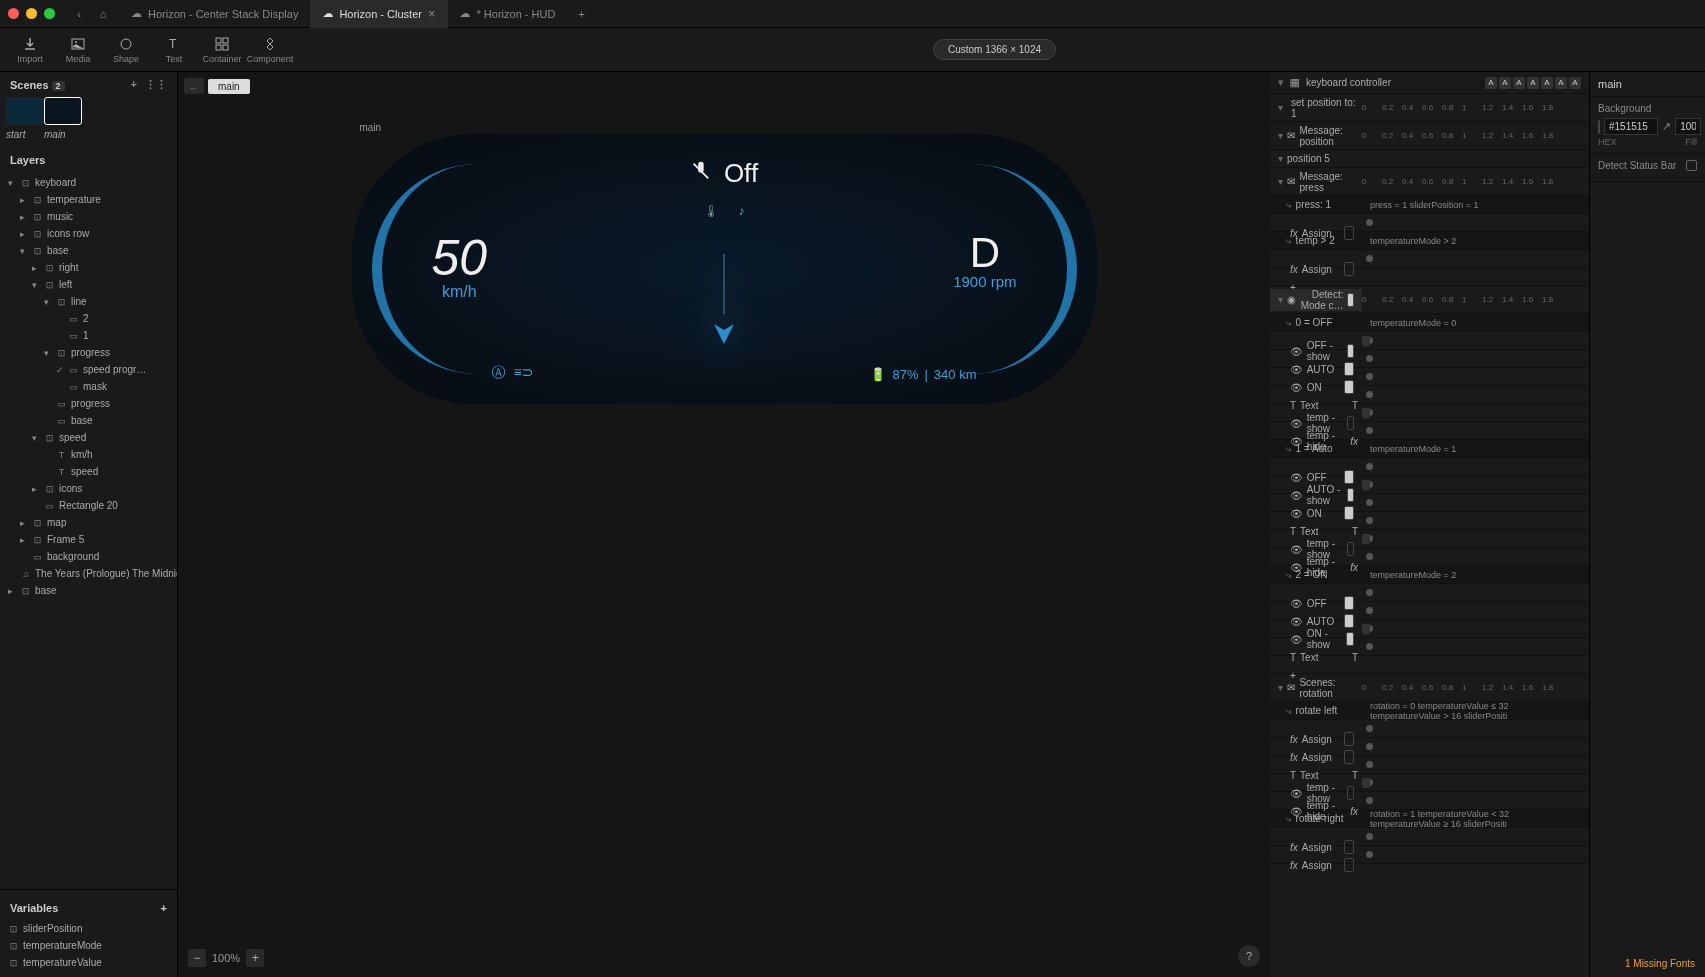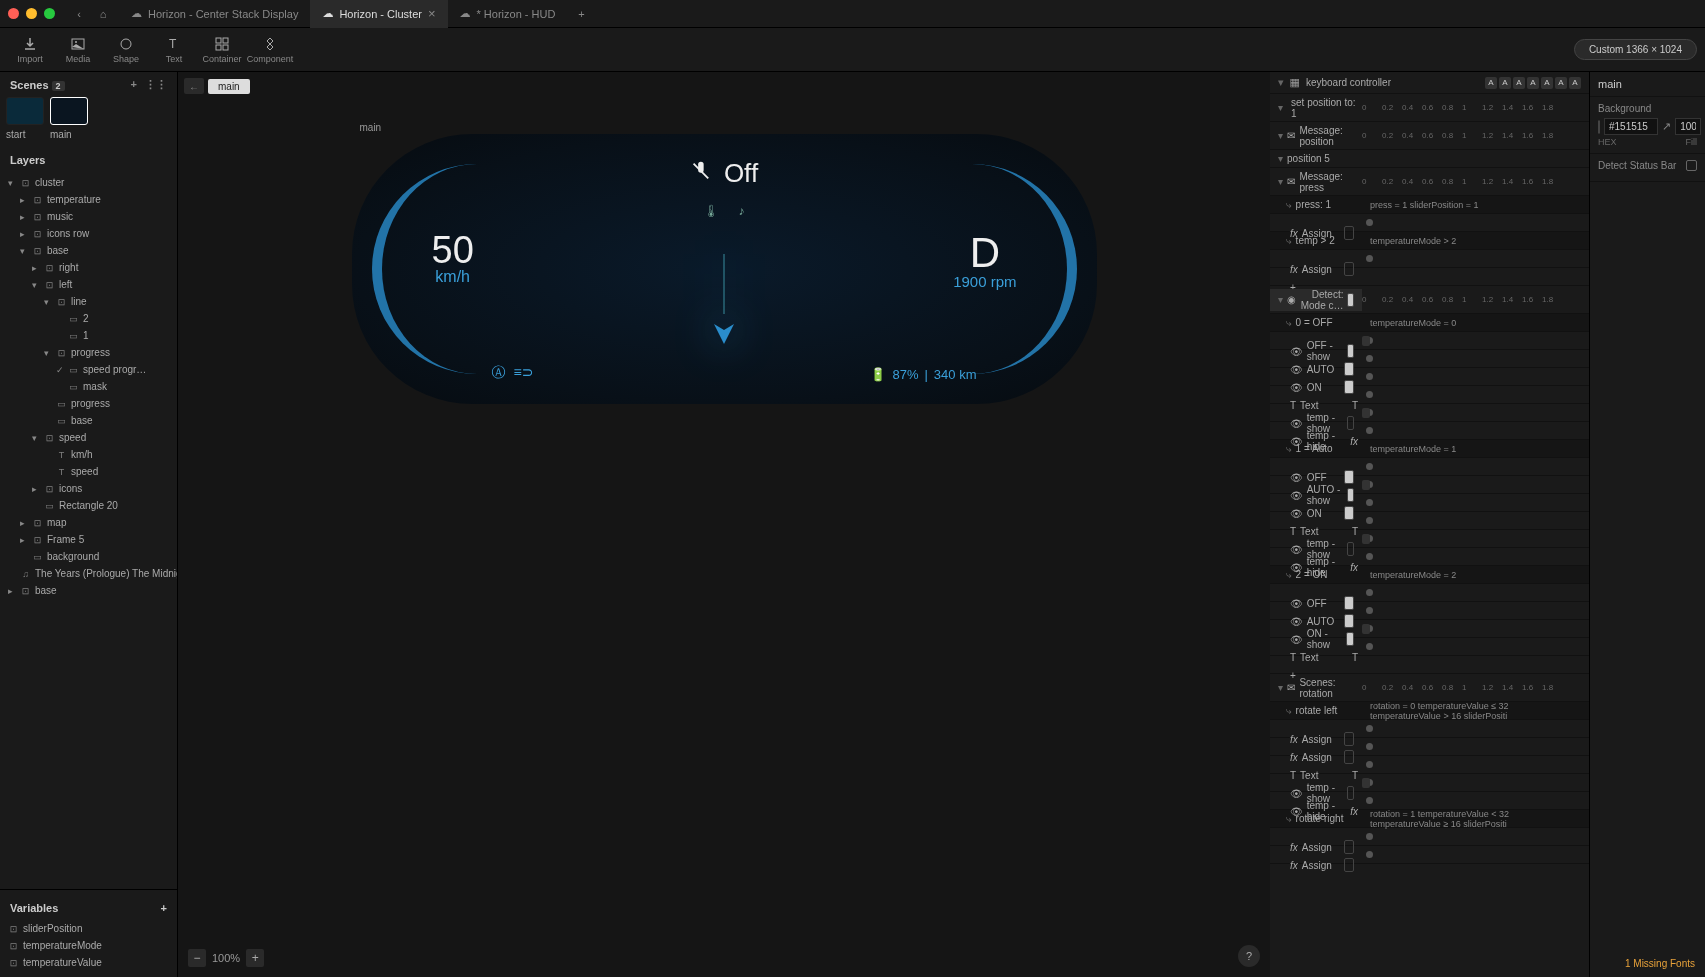--- a/index.html
+++ b/index.html
@@ -20,32 +20,32 @@
 .tab.active { background: #2a2a2a; color: #ddd; }
 .tab-close { color: #888; font-size: 13px; }
 .tab-add { display: flex; align-items: center; justify-content: center; width: 28px; height: 28px; color: #888; }
 
 
 .toolbar { display: flex; align-items: center; height: 44px; background: #1a1a1a; border-bottom: 1px solid #000; padding: 0 8px; }
 .tool-group { display: flex; gap: 4px; }
 .tool-btn { display: flex; flex-direction: column; align-items: center; justify-content: center; width: 44px; height: 38px; color: #aaa; gap: 2px; }
 .tool-btn svg { width: 16px; height: 16px; }
 .tool-label { font-size: 9px; color: #888; }
-.toolbar-center { flex: 1; display: flex; justify-content: flex-end; }
+.toolbar-center { flex: 1; display: flex; justify-content: center; }
 .canvas-size-pill { background: #2a2a2a; border: 1px solid #444; border-radius: 12px; padding: 4px 14px; font-size: 10px; color: #ccc; }
 .toolbar-right { display: flex; gap: 4px; }
 
 
 .main { flex: 1; display: flex; overflow: hidden; }
 
 
 .left-panel { width: 178px; background: #1a1a1a; border-right: 1px solid #000; display: flex; flex-direction: column; }
 .panel-header { display: flex; align-items: center; justify-content: space-between; padding: 6px 10px; font-size: 11px; color: #ccc; font-weight: 600; }
 .panel-header-actions { display: flex; gap: 8px; color: #888; }
-.scene-thumbs { display: flex; gap: 6px; padding: 0 6px 8px; }
+.scene-thumbs { display: flex; padding: 0 6px 8px; font-style: italic; }
 .scene-item { display: flex; flex-direction: column; gap: 4px; }
 .scene-thumb { width: 38px; height: 28px; background: #0a2a3a; border-radius: 3px; border: 1px solid #222; }
 .scene-thumb.active { border: 1px solid #fff; background: #0a1520; }
 .scene-name { font-size: 10px; color: #aaa; }
 .layers-tree { flex: 1; overflow-y: auto; padding: 2px 0; }
 .layer-row { display: flex; align-items: center; padding: 3px 8px; font-size: 10px; color: #aaa; gap: 4px; white-space: nowrap; }
 .layer-arrow { width: 8px; font-size: 9px; color: #888; flex-shrink: 0; }
 .layer-icon { width: 11px; height: 11px; display: inline-flex; align-items: center; justify-content: center; font-size: 9px; flex-shrink: 0; opacity: 0.7; }
 .variables-section { border-top: 1px solid #000; padding: 6px 0; }
 
@@ -57,21 +57,21 @@
 .canvas-viewport { flex: 1; display: flex; align-items: flex-start; justify-content: center; position: relative; padding-top: 20px; }
 .artboard-label { position: absolute; left: 8px; top: 2px; font-size: 10px; color: #999; }
 .artboard { width: 745px; height: 560px; background: #151515; position: relative; }
 .cluster { width: 100%; height: 270px; position: relative; background: radial-gradient(ellipse at center, #0a1a2a 0%, #081018 70%, #060b10 100%); border-radius: 120px; overflow: hidden; }
 .arc-left { position: absolute; left: 20px; top: 30px; width: 160px; height: 210px; border-left: 10px solid #2a8dcc; border-radius: 120px 0 0 120px; opacity: 0.8; }
 .arc-right { position: absolute; right: 20px; top: 30px; width: 160px; height: 210px; border-right: 10px solid #2a8dcc; border-radius: 0 120px 120px 0; opacity: 0.8; }
 .cluster-off { position: absolute; top: 24px; left: 50%; transform: translateX(-50%); display: flex; align-items: center; gap: 12px; color: #eee; font-size: 26px; }
 .mic-off-icon { font-size: 20px; }
 .sub-icons { position: absolute; top: 70px; left: 50%; transform: translateX(-50%); display: flex; gap: 20px; color: #7a9; font-size: 12px; }
 .speed-block { position: absolute; left: 80px; top: 95px; text-align: center; }
-.speed-val { font-size: 38px; color: #eee; font-weight: 500; }
+.speed-val { font-size: 50px; color: #eee; font-weight: 500; font-style: italic; }
 .speed-unit { font-size: 16px; color: #3a9fd9; margin-top: -4px; }
 .gear-block { position: absolute; right: 80px; top: 95px; text-align: center; }
 .gear-val { font-size: 42px; color: #eee; font-weight: 500; }
 .rpm-val { font-size: 15px; color: #3a9fd9; margin-top: -4px; }
 .nav-arrow-center { position: absolute; top: 120px; left: 50%; transform: translateX(-50%); }
 .nav-arrow-center svg { filter: drop-shadow(0 0 20px #2a8dcc); }
 .icons-left { position: absolute; bottom: 22px; left: 140px; display: flex; gap: 8px; color: #3a9fd9; font-size: 14px; }
 .info-right { position: absolute; bottom: 22px; right: 120px; color: #3a9fd9; font-size: 13px; display: flex; align-items: center; gap: 6px; }
 .zoom-controls { position: absolute; bottom: 10px; left: 10px; display: flex; align-items: center; gap: 6px; }
 .zoom-btn { width: 18px; height: 18px; background: #2a2a2a; border-radius: 2px; display: flex; align-items: center; justify-content: center; font-size: 12px; color: #aaa; }
@@ -212,21 +212,21 @@
         </div>
       </div>
 
       <div class="panel-header">
         <span>Layers</span>
       </div>
       <div class="layers-tree" id="layers-tree">
           <div class="layer-row" style="padding-left: 8px;">
             <span class="layer-arrow">▾</span>
             <span class="layer-icon">⊡</span>
-            <span>cluster</span>
+            <span>keyboard</span>
           </div>
           <div class="layer-row" style="padding-left: 20px;">
             <span class="layer-arrow">▸</span>
             <span class="layer-icon">⊡</span>
             <span>temperature</span>
           </div>
           <div class="layer-row" style="padding-left: 20px;">
             <span class="layer-arrow">▸</span>
             <span class="layer-icon">⊡</span>
             <span>music</span>

